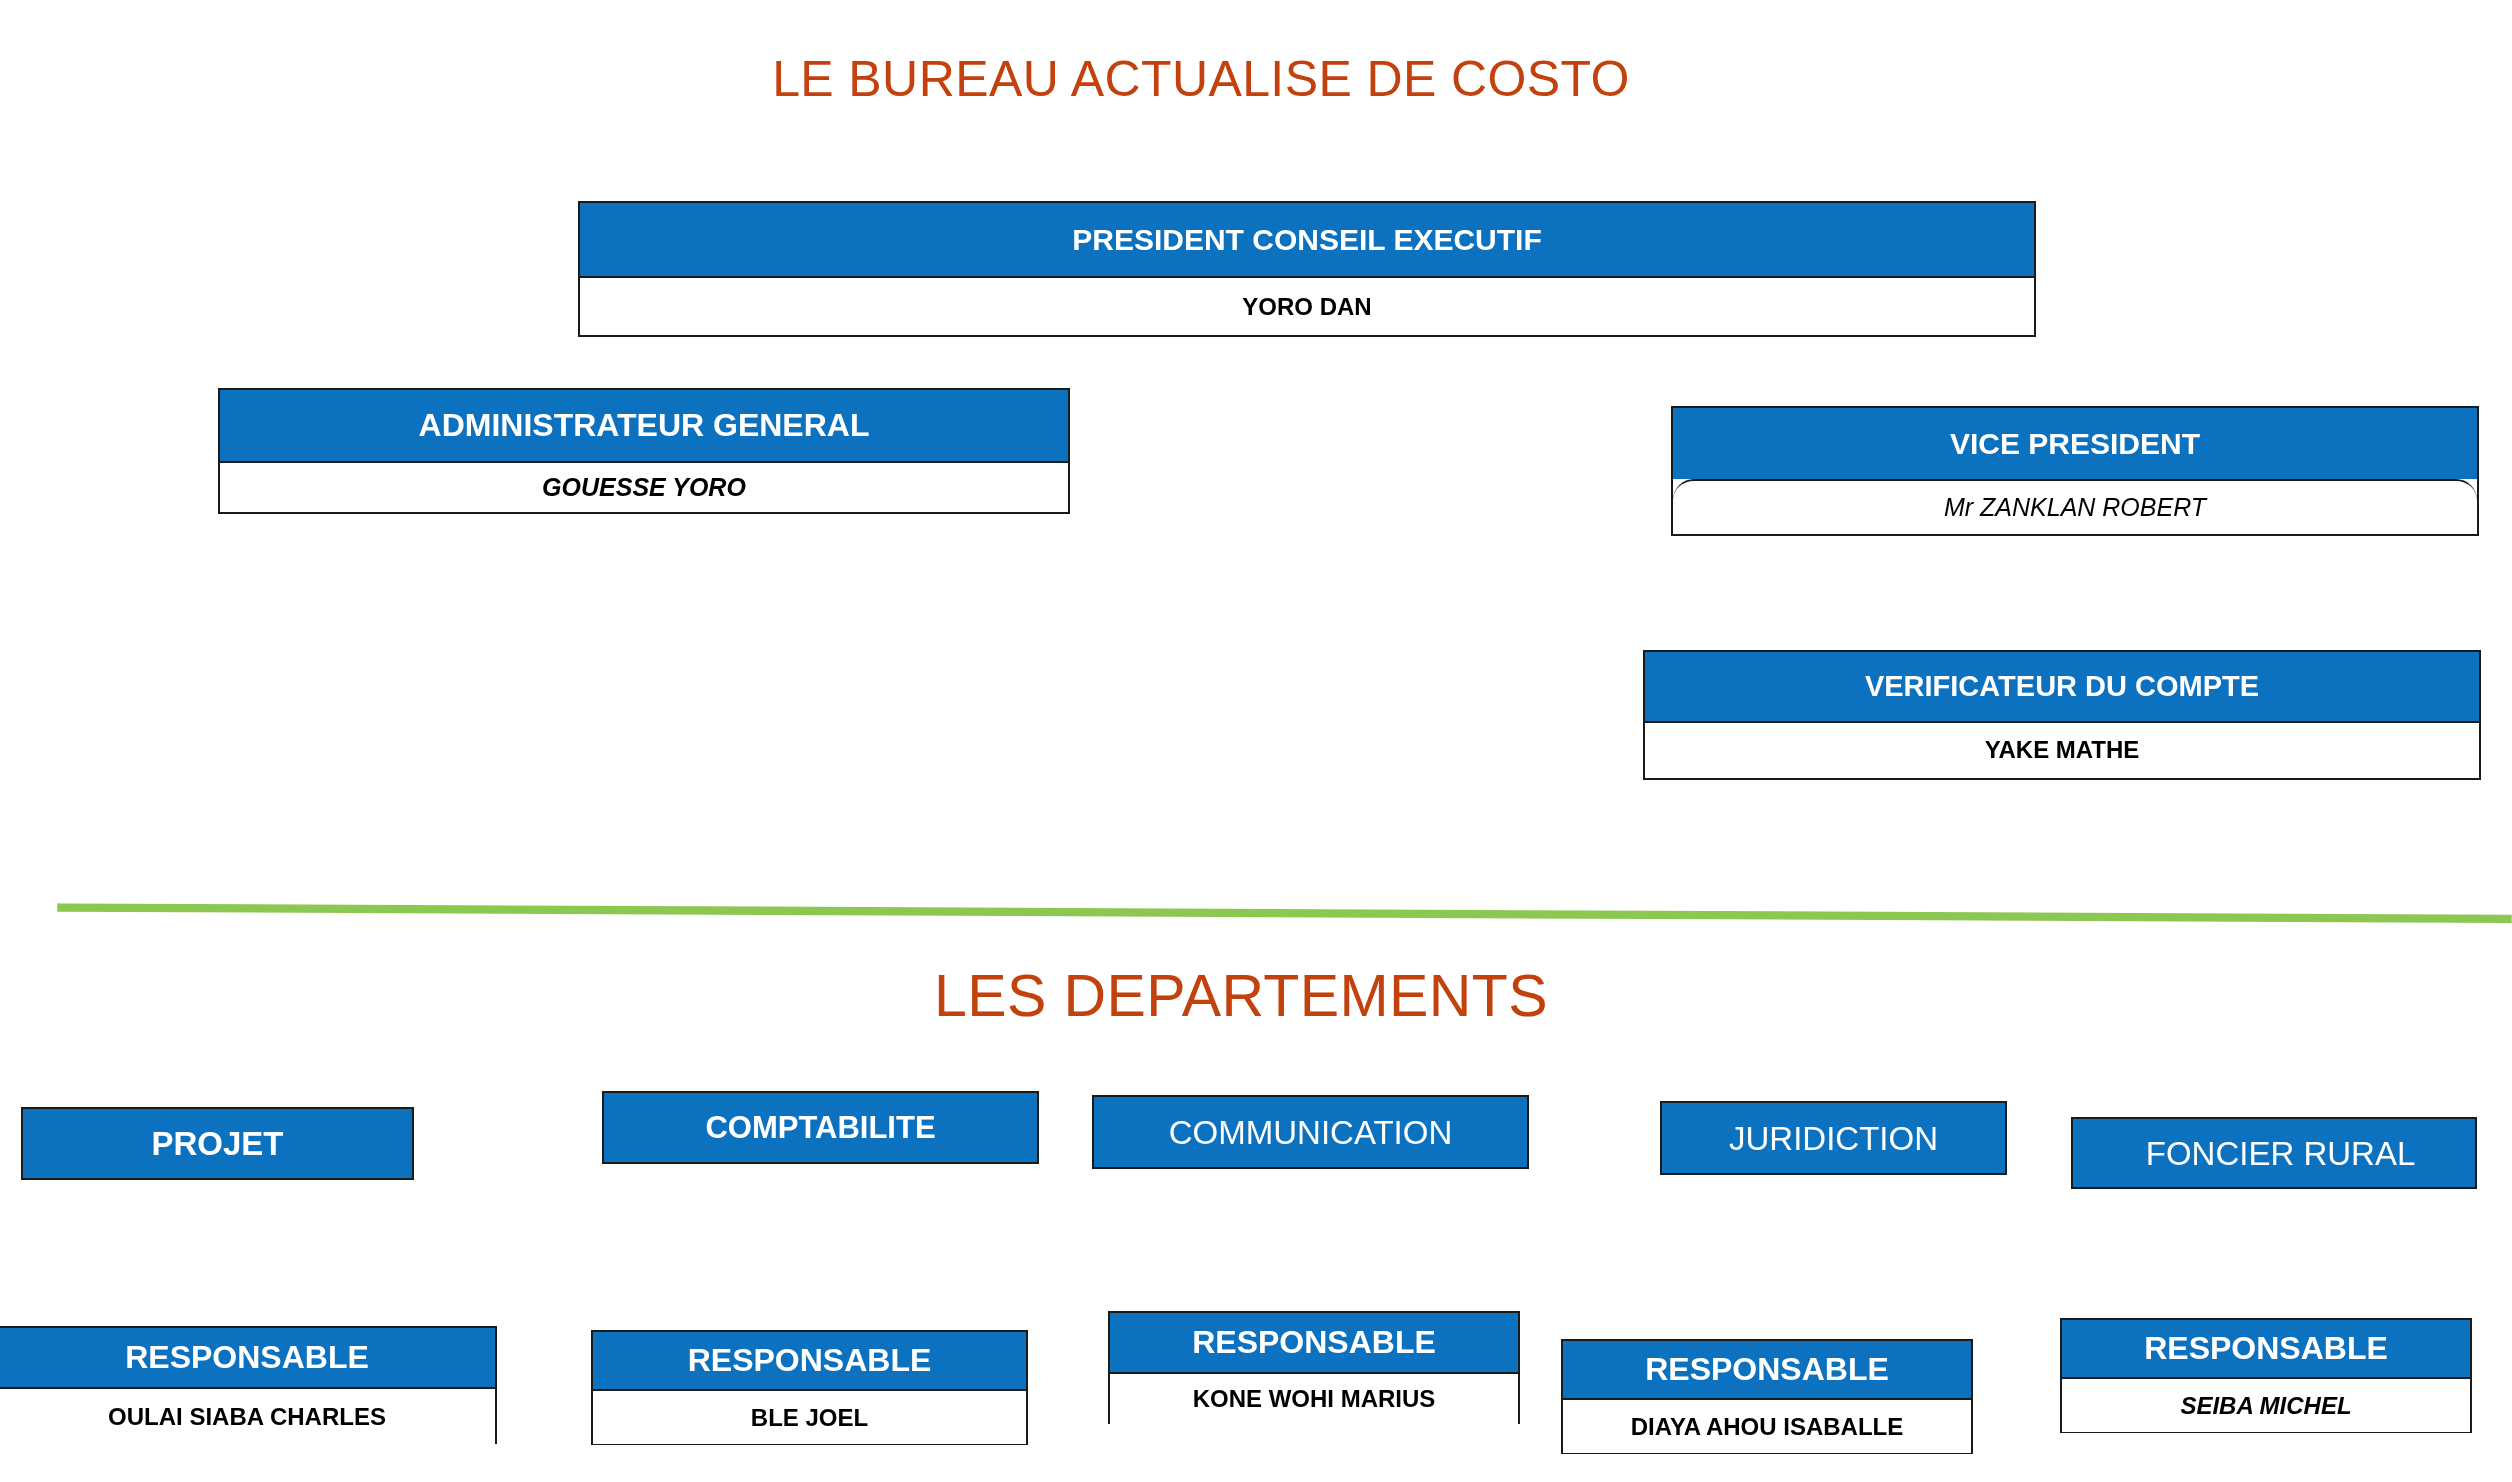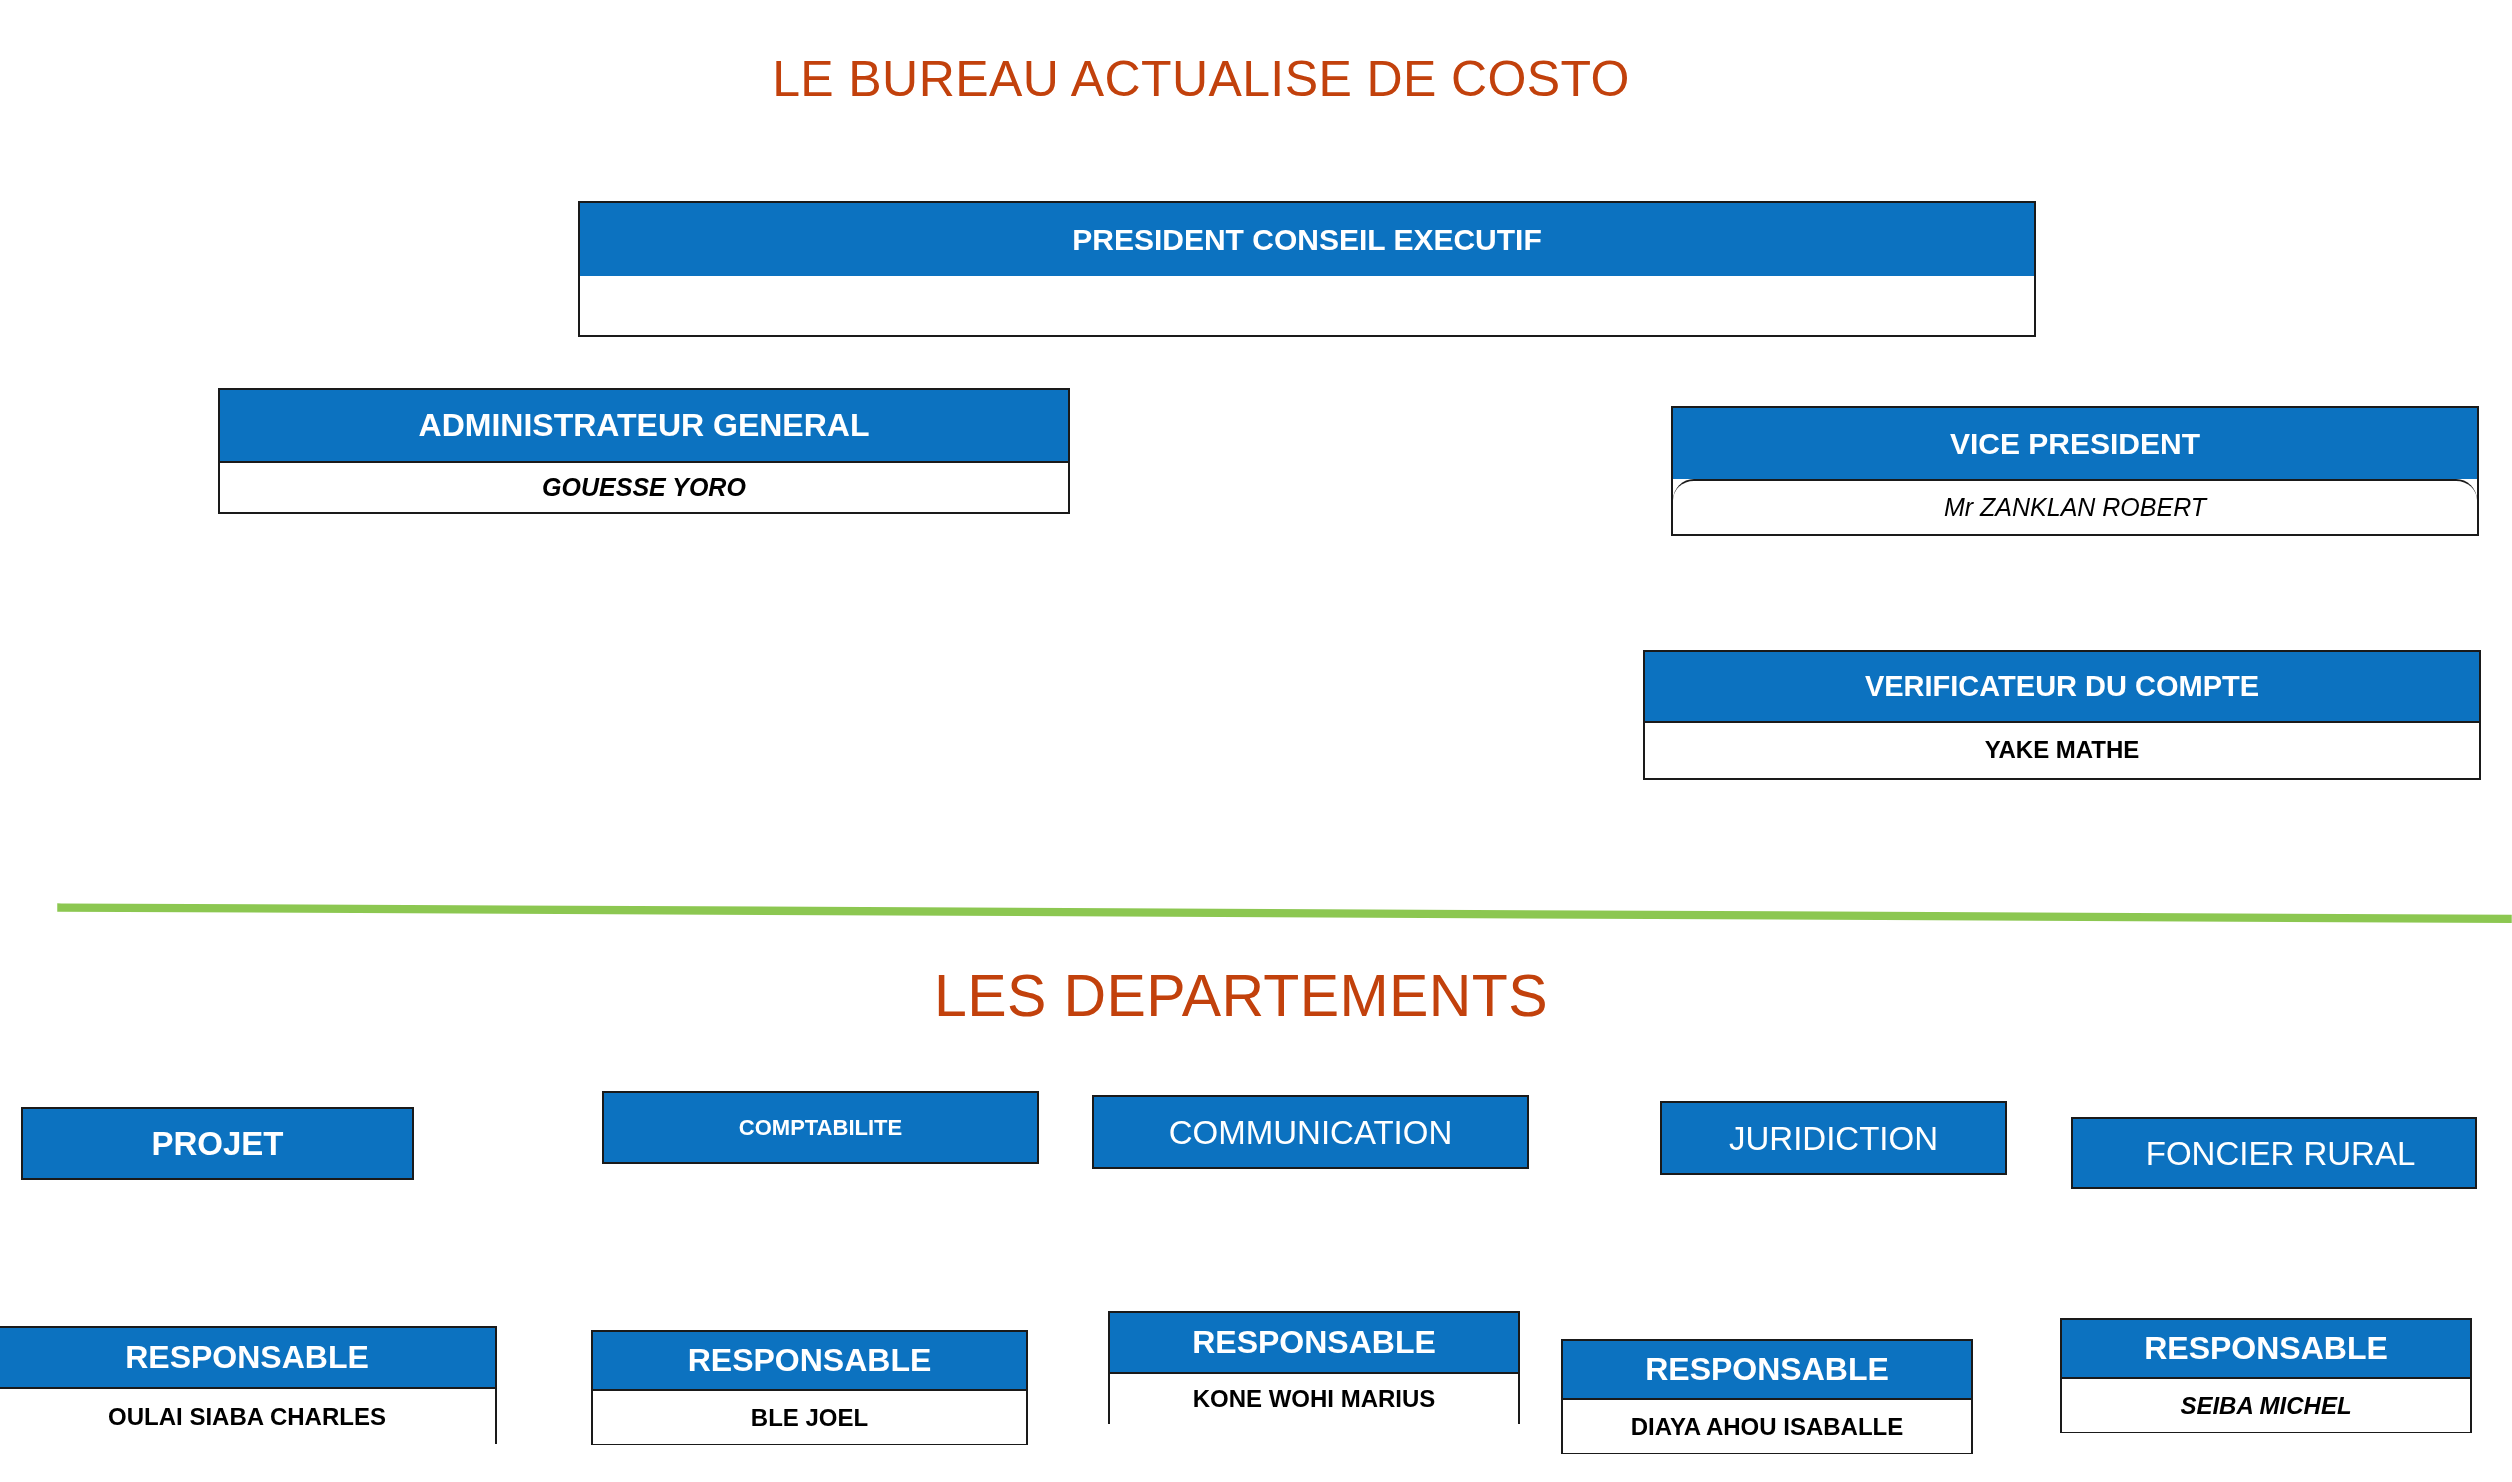--- a/index.html
+++ b/index.html
@@ -98,20 +98,21 @@
 </style>
 </head>
 <body>
 
 <div id="canvas">
 
   <div class="section-title" id="title-bureau">LE BUREAU ACTUALISE DE COSTO</div>
 
   <div class="card" style="left:578px; top:201px; width:1458px; height:136px;">
     <div class="hdr" style="height:73px; font-size:30px;">PRESIDENT CONSEIL EXECUTIF</div>
+    <div class="nm bold" style="height:59px; font-size:24px;">YORO DAN</div>
   </div>
 
   <div class="card" style="left:218px; top:388px; width:852px; height:126px;">
     <div class="hdr" style="height:71px; font-size:32px;">ADMINISTRATEUR GENERAL</div>
     <div class="nm bold-italic" style="height:51px; font-size:25px;">GOUESSE YORO</div>
   </div>
 
   <div class="card" style="left:1671px; top:406px; width:808px; height:130px;">
     <div class="hdr" style="height:71px; font-size:30px;">VICE PRESIDENT</div>
     <div class="nm italic" style="height:54px; font-size:25px;">Mr ZANKLAN ROBERT</div>
@@ -125,21 +126,21 @@
   <div id="divider">
     <svg width="2455" height="19.6" viewBox="0 0 3250 26" xmlns="http://www.w3.org/2000/svg">
       <line x1="2" y1="6" x2="3248" y2="21" stroke="#8CC751" stroke-width="11" stroke-linecap="square"></line>
     </svg>
   </div>
 
   <div class="section-title" id="title-departements">LES DEPARTEMENTS</div>
 
   <div class="chip" style="left:21px; top:1107px; width:393px; height:73px; font-size:33px; font-weight:bold;">PROJET</div>
 
-  <div class="chip" style="left:602px; top:1091px; width:437px; height:73px; font-size:22px; font-weight:bold;">COMPTABILITE</div>
+  <div class="chip" style="left:602px; top:1091px; width:437px; height:73px; font-size:31px; font-weight:bold;">COMPTABILITE</div>
 
   <div class="chip" style="left:1092px; top:1095px; width:437px; height:74px; font-size:33px; font-weight:400;">COMMUNICATION</div>
 
   <div class="chip" style="left:1660px; top:1101px; width:347px; height:74px; font-size:33px; font-weight:400;">JURIDICTION</div>
 
   <div class="chip" style="left:2071px; top:1117px; width:406px; height:72px; font-size:33px; font-weight:400;padding-left:13px;">FONCIER RURAL</div>
 
   <div class="card" style="left:-3px; top:1326px; width:500px; height:118px;">
     <div class="hdr" style="height:59px; font-size:32px;">RESPONSABLE</div>
     <div class="nm bold" style="height:57px; font-size:24px;">OULAI SIABA CHARLES</div>

